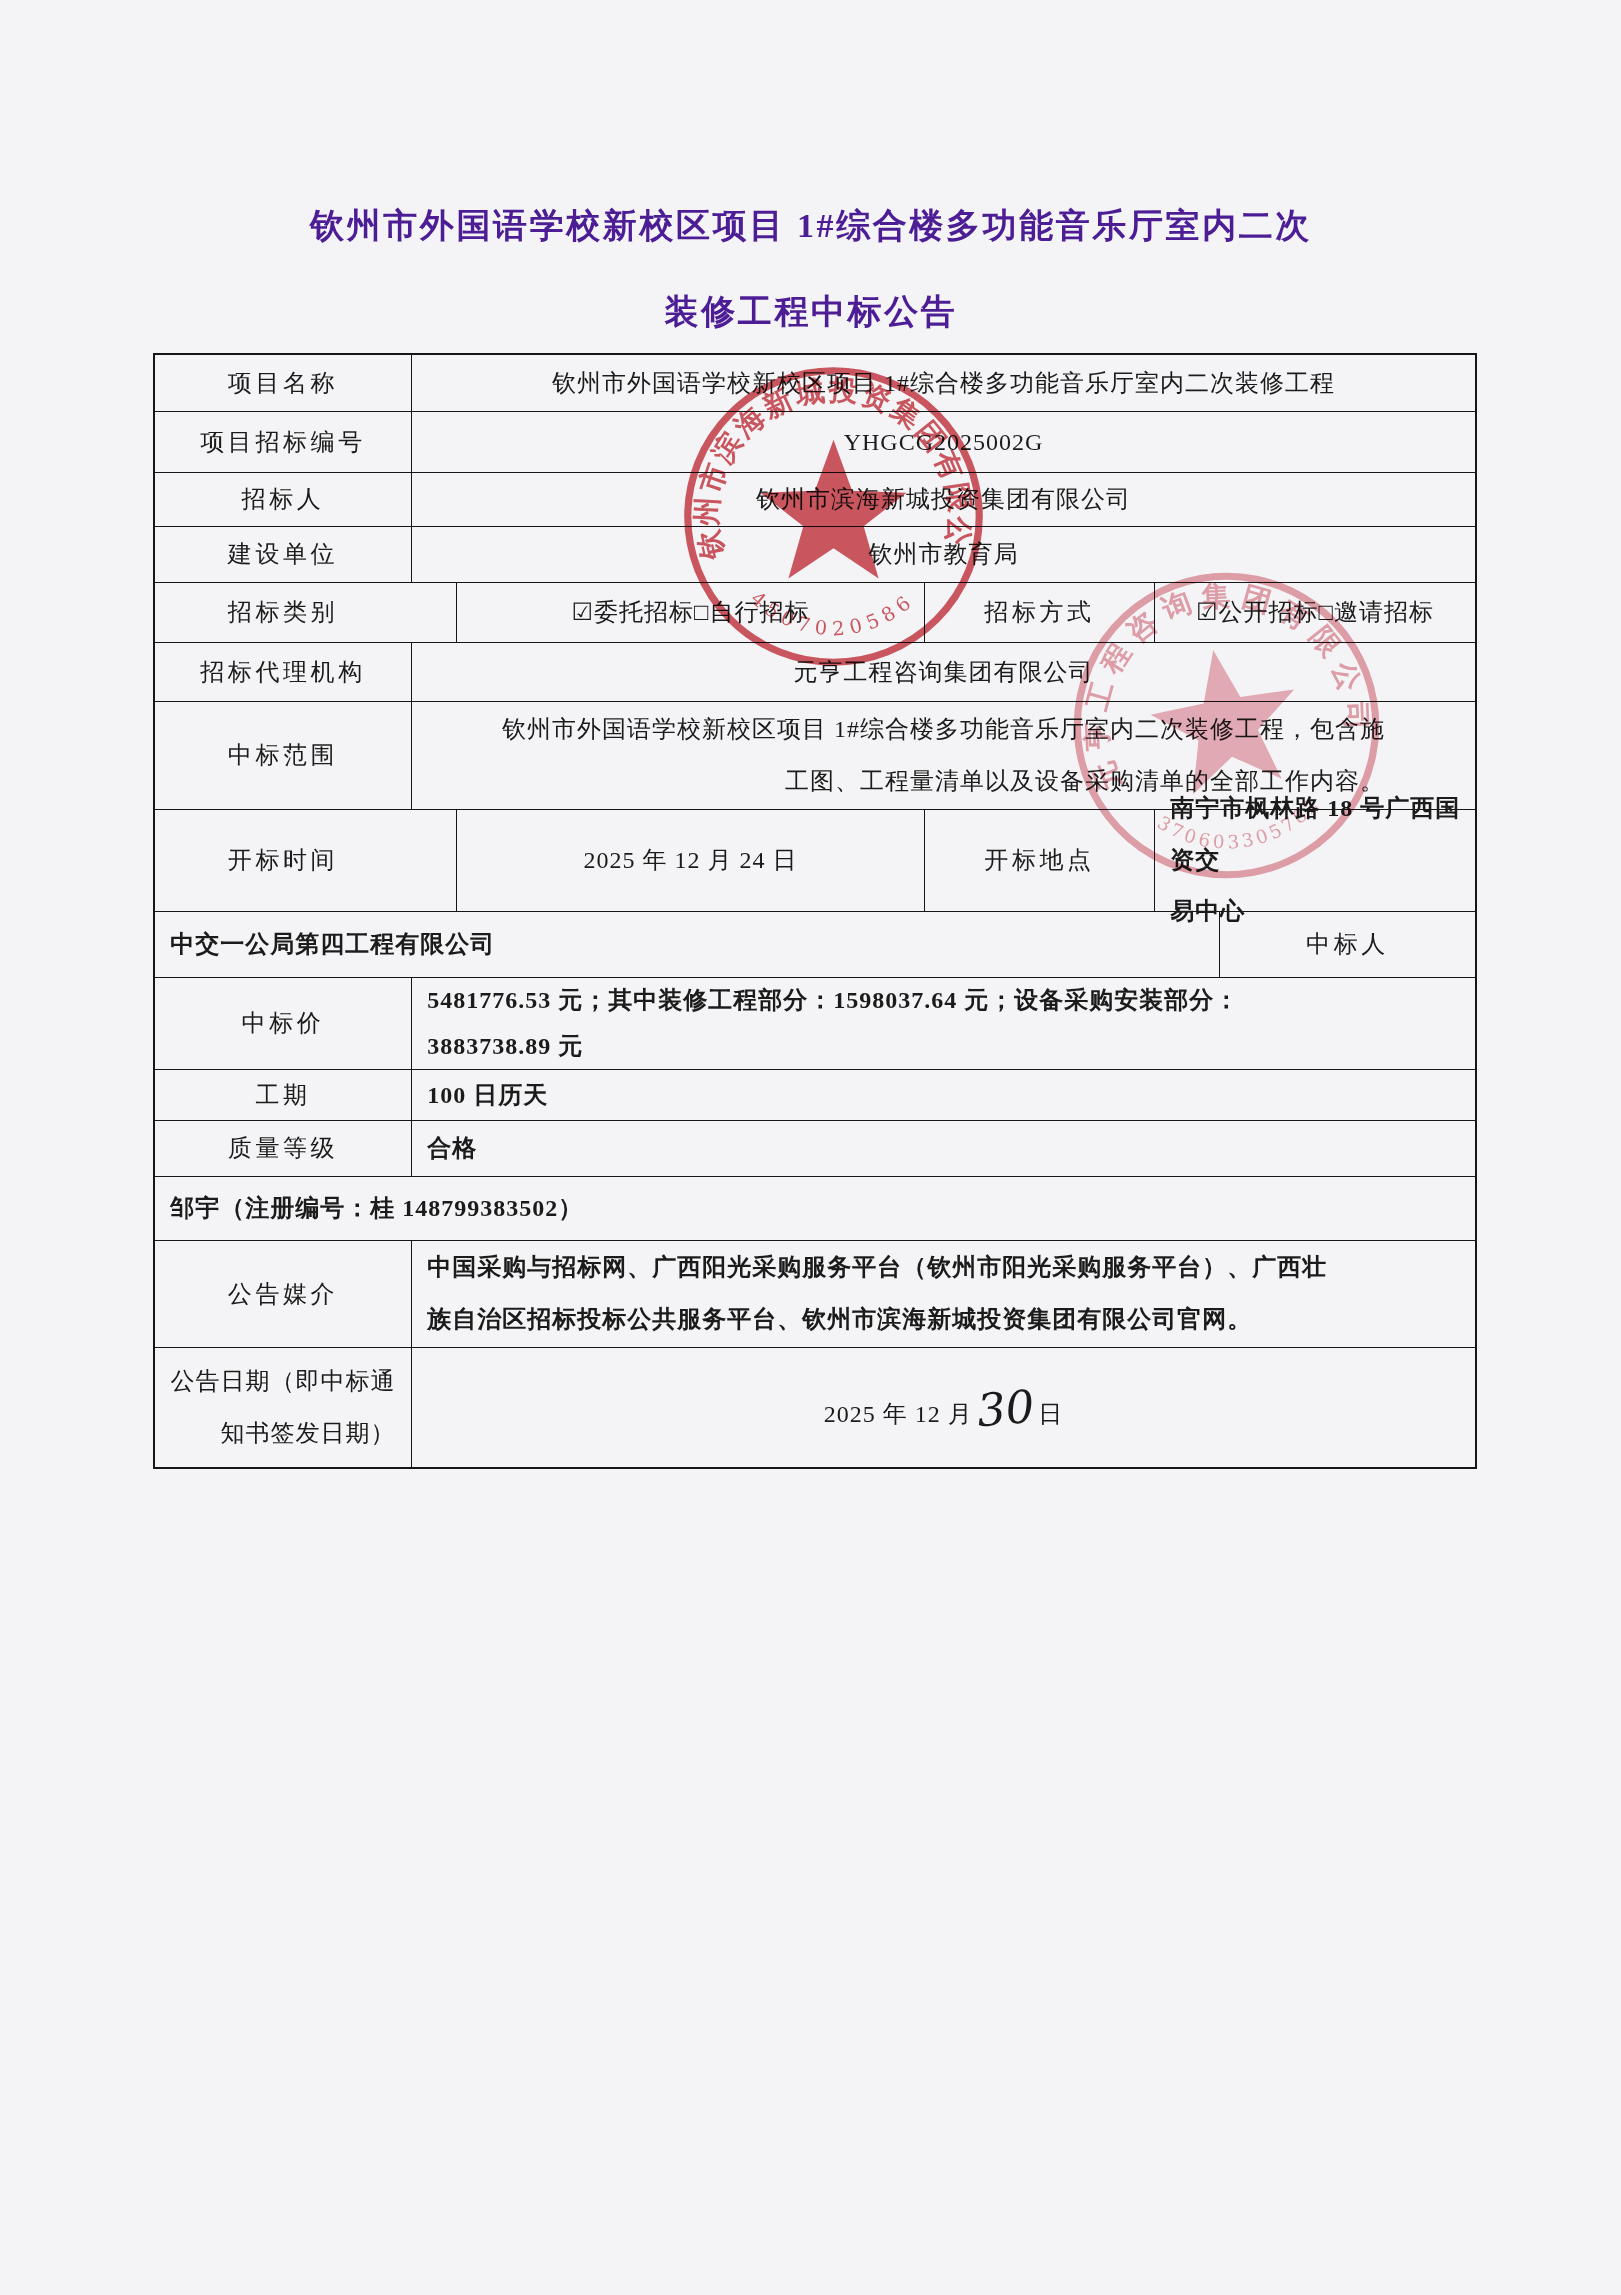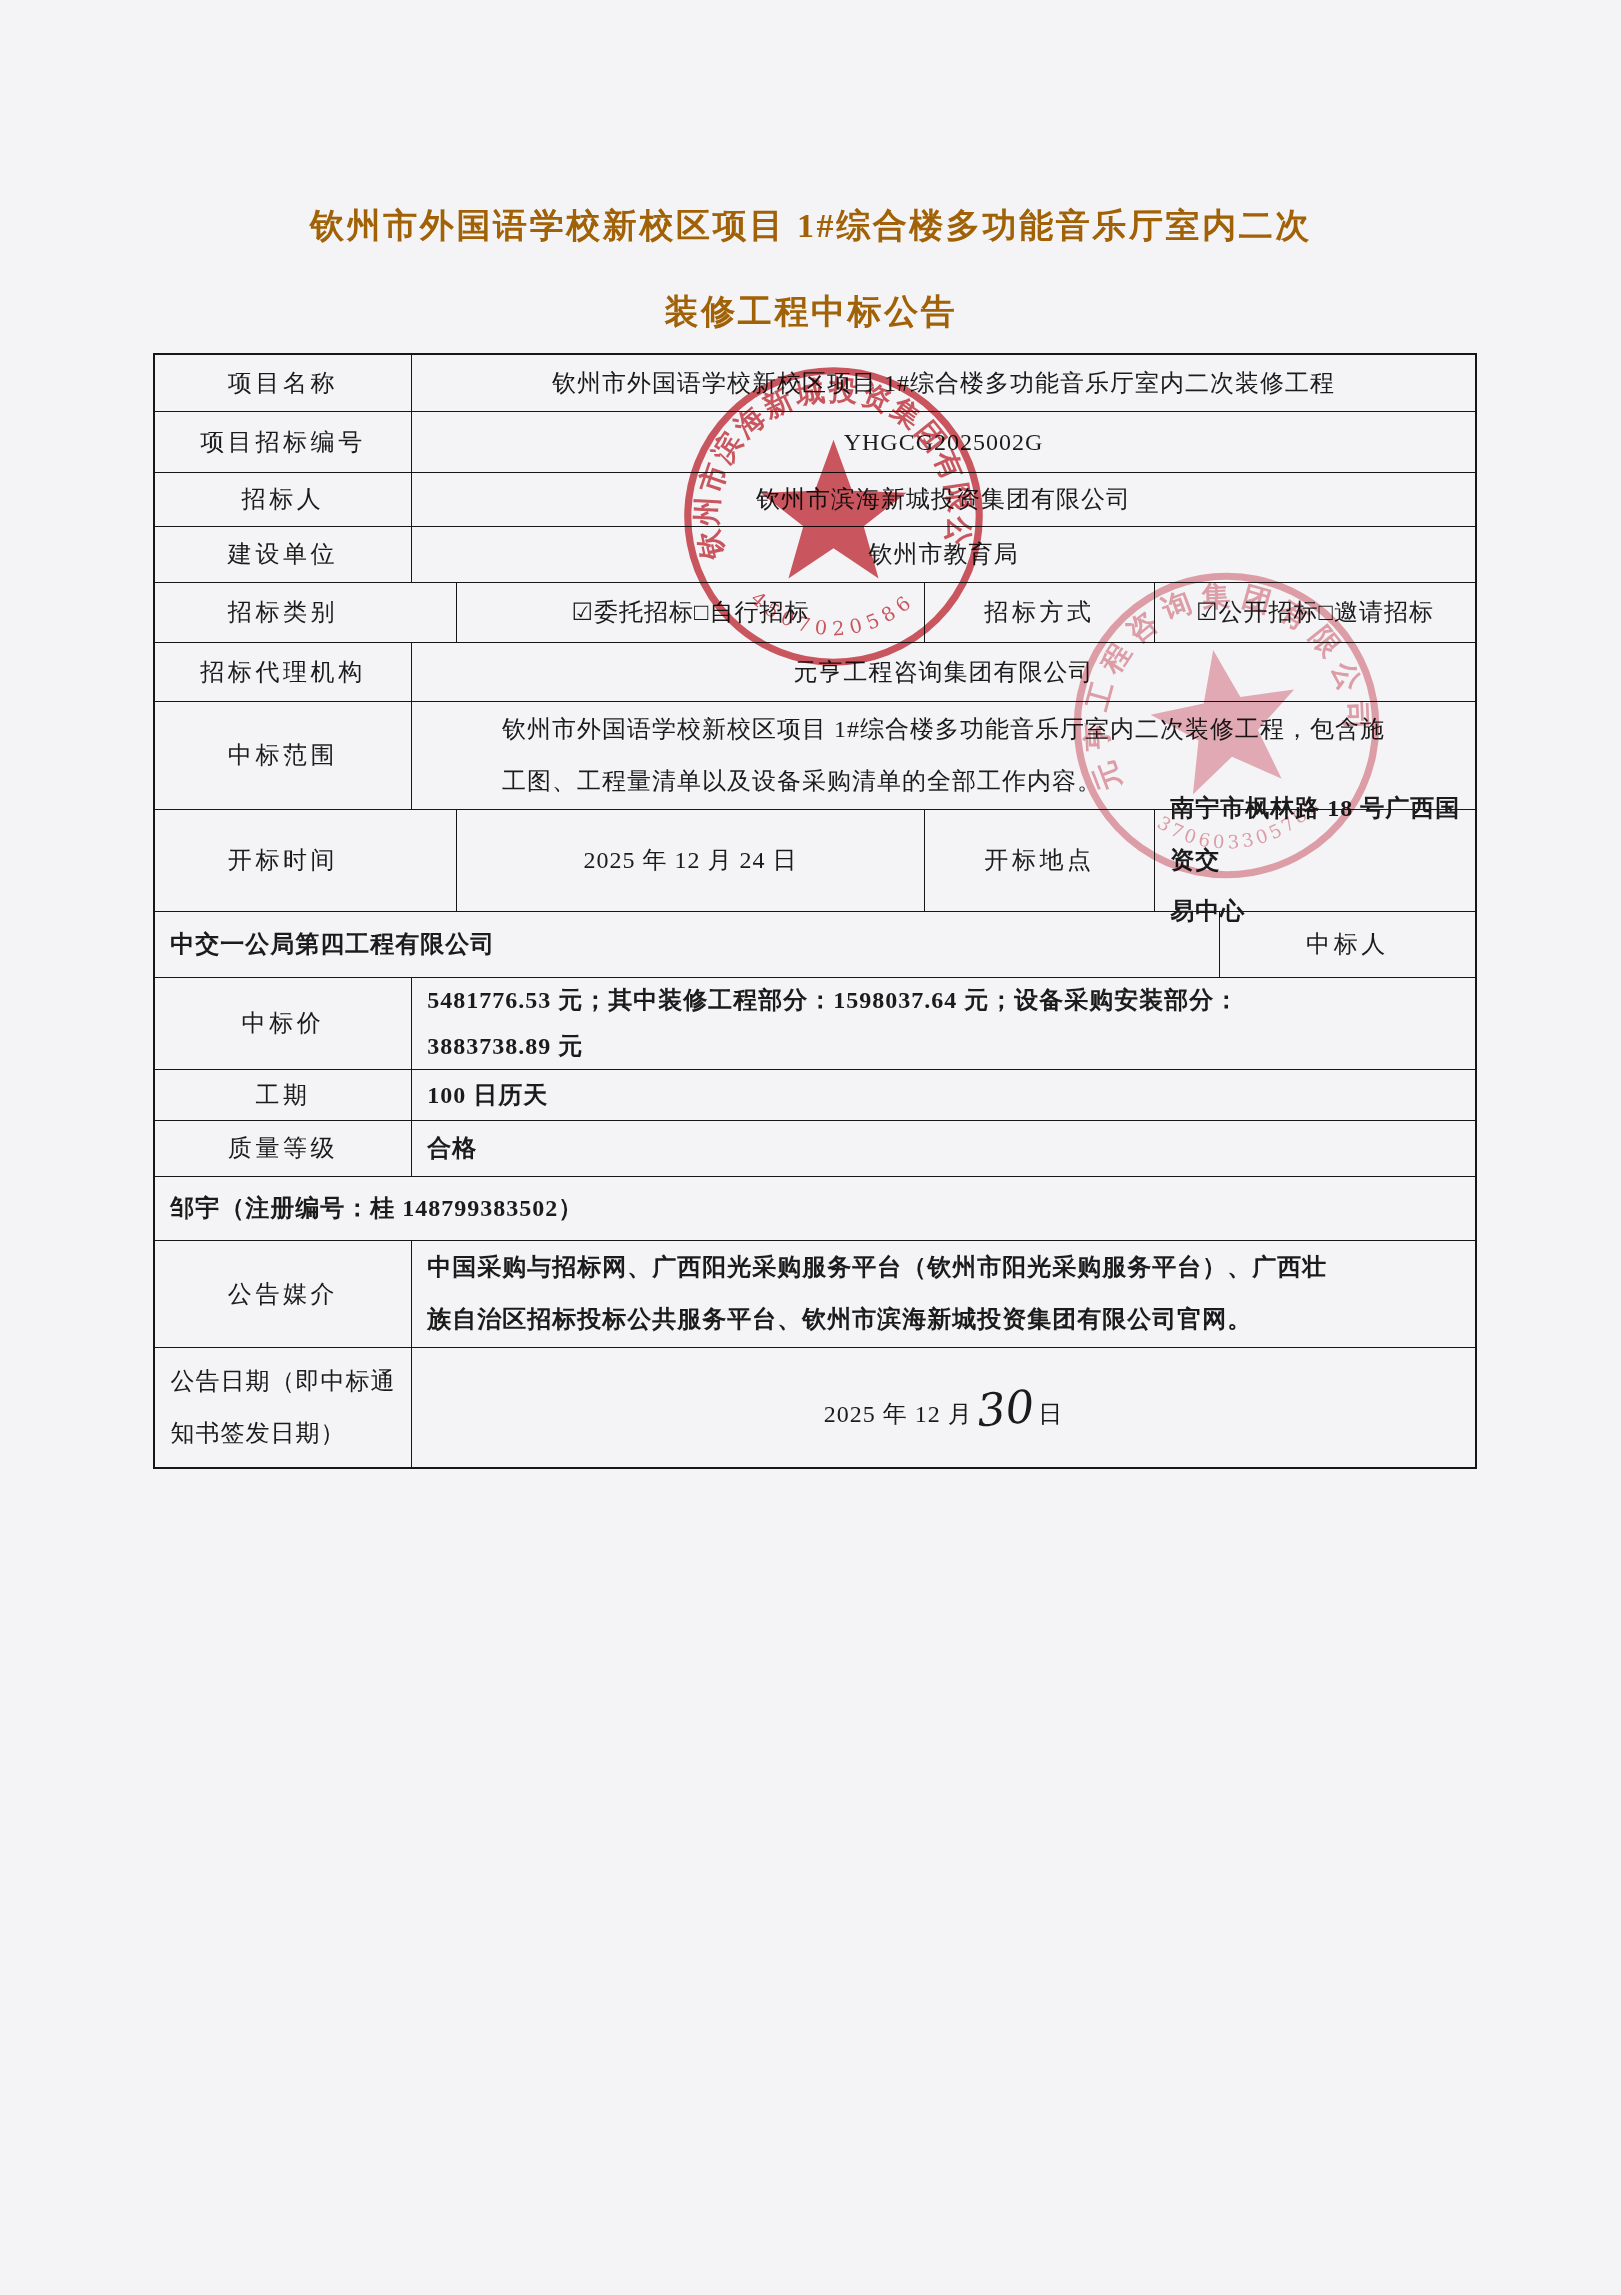--- a/index.html
+++ b/index.html
@@ -8,32 +8,32 @@
     background:#f4f4f6;
     font-family:"Liberation Serif","DejaVu Serif",serif;
     color:#1b1b1b;
     position:relative;
     overflow:hidden;
   }
   .page{position:absolute;inset:0;}
   .doc-title{
     position:absolute;top:183px;left:0;width:100%;
     text-align:center;font-size:34px;font-weight:bold;
-    line-height:86px;letter-spacing:2.6px;color:#a16207;
+    line-height:86px;letter-spacing:2.6px;color:#4c1d95;
   }
   .bid-table{
     position:absolute;left:153px;top:353px;width:1324px;
     border:2px solid #161616;background:transparent;
     box-sizing:border-box;
   }
   .row{display:flex;box-sizing:border-box;align-items:stretch;}
   .row + .row{border-top:1.5px solid #161616;}
   .cell{
     box-sizing:border-box;display:flex;align-items:center;justify-content:center;
-    text-align:left;font-size:24px;line-height:1.7;letter-spacing:1px;
+    text-align:right;font-size:24px;line-height:1.7;letter-spacing:1px;
     padding:2px 5.1px;
   }
   .cell + .cell{border-left:1.5px solid #161616;}
   .label{width:256px;flex:none;letter-spacing:3.6px;padding:2px 7.2px;}
   .value{flex:1;}
   .c2{width:468px;flex:none;margin-left:45px;}
   .c3{width:230px;flex:none;}
   .left{justify-content:flex-start;text-align:left;padding-left:15.3px;padding-right:11.2px;font-weight:bold;}
   .lines{line-height:2.15;}
   .tight-lines{line-height:1.9;}

